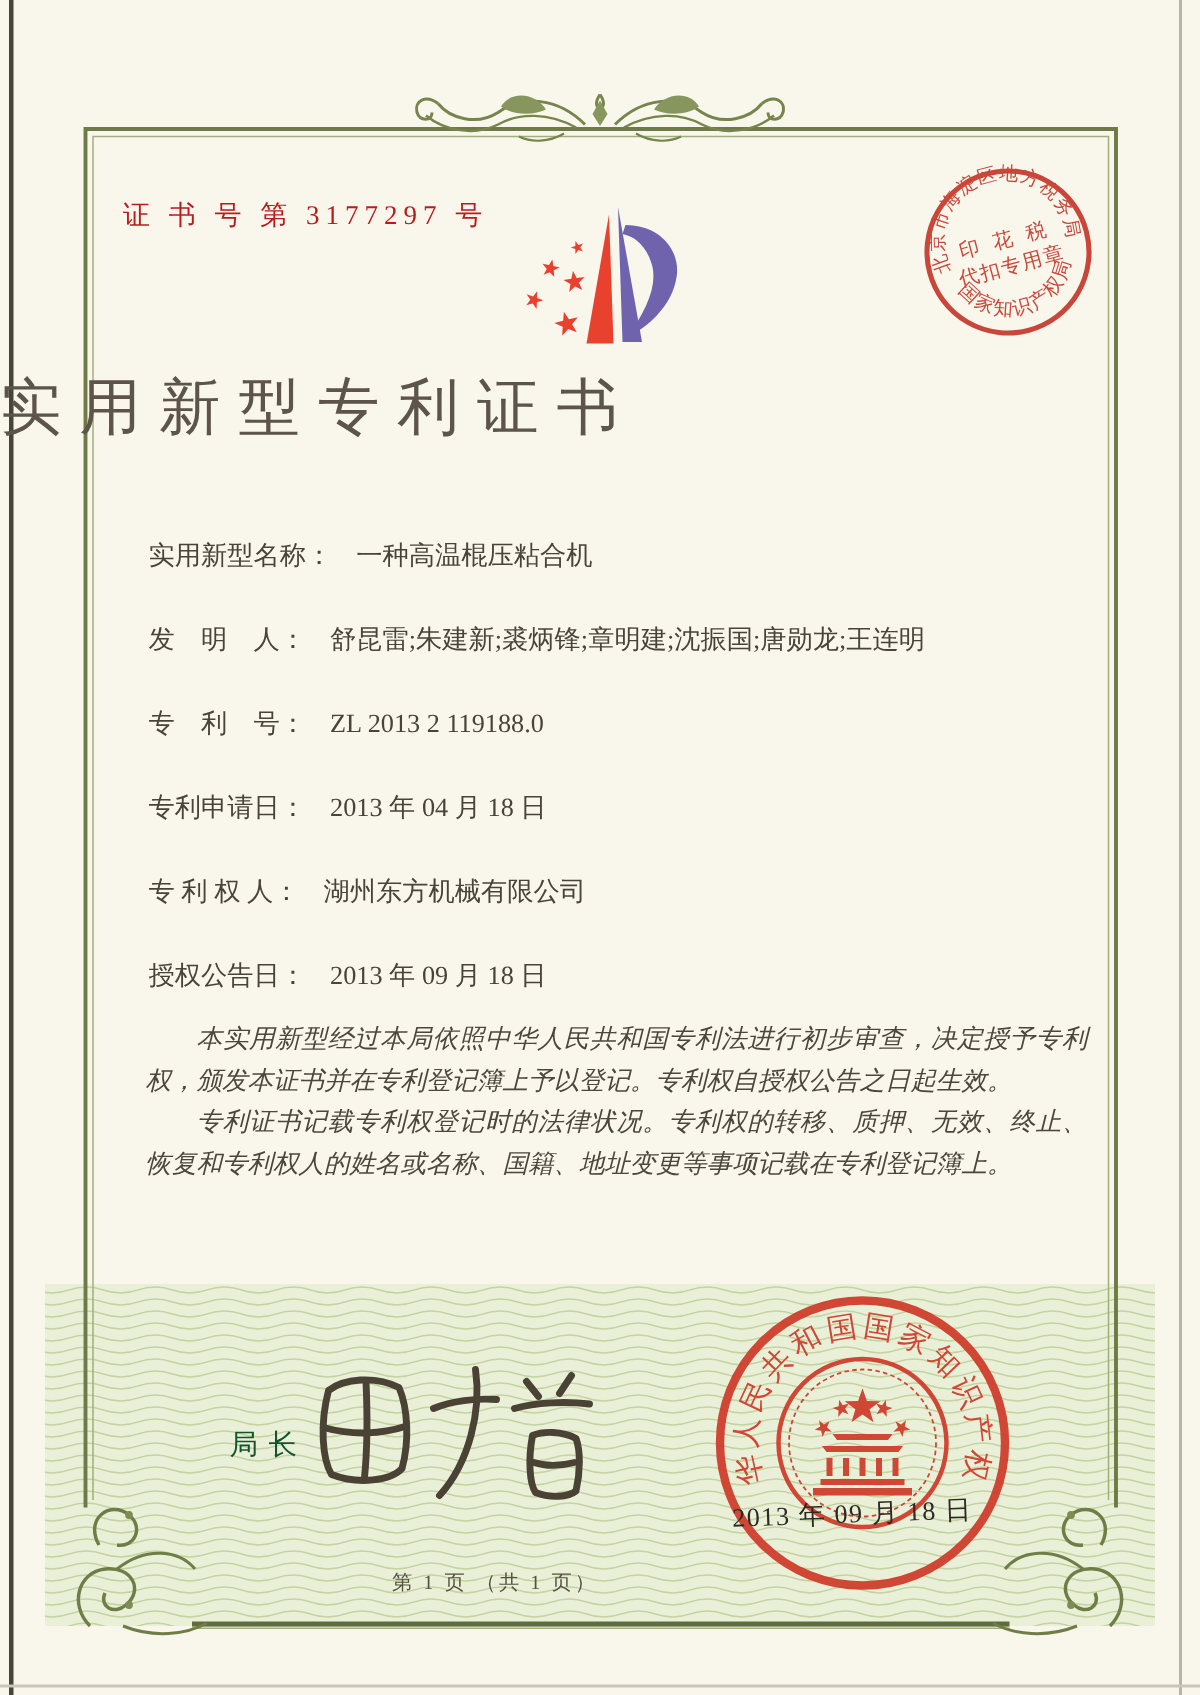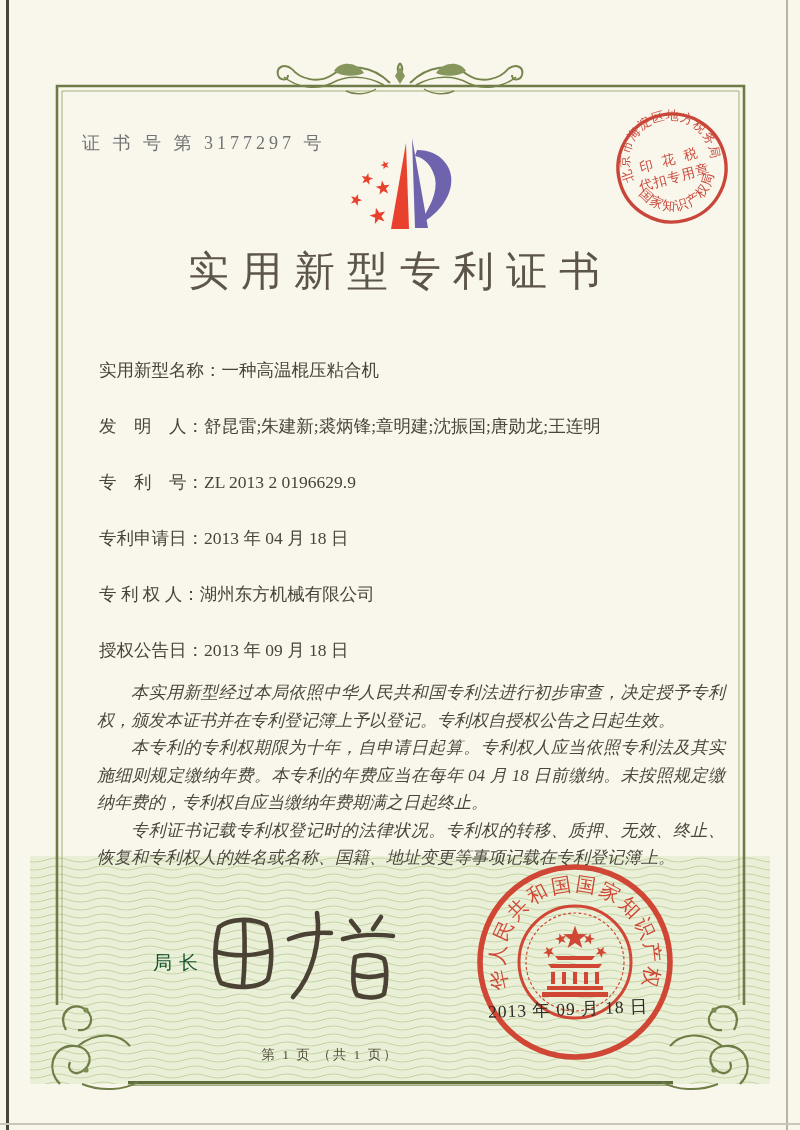--- a/index.html
+++ b/index.html
@@ -4,24 +4,24 @@
 <style>
   html,body{margin:0;padding:0;}
   .page{
     position:relative;width:800px;height:1130px;
     background:#f9f6ec;
     font-family:"Liberation Serif", serif;
     overflow:hidden;
   }
   .overlay{position:absolute;left:0;top:0;z-index:1;}
   .txt{position:absolute;z-index:2;color:#4a4539;}
-  .cert-no{left:82px;top:131px;font-size:18px;letter-spacing:4px;color:#737373;}
-  .title{left:0;top:244px;width:800px;text-align:center;font-size:41px;letter-spacing:12px;color:#5d544a;font-weight:400;}
+  .cert-no{left:82px;top:131px;font-size:18px;letter-spacing:4px;color:#b91c1c;}
+  .title{left:0;top:244px;width:800px;text-align:left;font-size:41px;letter-spacing:12px;color:#5d544a;font-weight:400;}
   .field{left:99px;font-size:17.5px;color:#49443a;white-space:nowrap;}
-  .flabel{margin-right:0;}
+  .flabel{margin-right:16px;}
   .paras{left:97px;top:679px;width:628px;font-size:17px;line-height:27.5px;color:#4c473c;text-align:justify;}
   .paras p{margin:0;text-indent:2em;font-style:italic;}
   .director{left:153px;top:950px;font-size:19px;letter-spacing:7px;color:#14532d;}
   .seal-date{left:488px;top:997px;font-size:17.5px;letter-spacing:1px;color:#2e2a23;transform:rotate(-2deg);white-space:nowrap;}
   .footer{left:0;top:1046px;width:660px;text-align:center;font-size:13.5px;letter-spacing:2px;color:#55503f;}
 </style>
 </head>
 <body>
 
 <div class="page">
@@ -140,35 +140,34 @@
 
   <div class="txt title">实用新型专利证书</div>
 
   <div class="txt field" style="top:358px">
     <span class="flabel">实用新型名称：</span><span>一种高温棍压粘合机</span>
   </div>
   <div class="txt field" style="top:414px">
     <span class="flabel">发　明　人：</span><span>舒昆雷;朱建新;裘炳锋;章明建;沈振国;唐勋龙;王连明</span>
   </div>
   <div class="txt field" style="top:470px">
-    <span class="flabel">专　利　号：</span><span>ZL 2013 2 0196629.9</span>
+    <span class="flabel">专　利　号：</span><span>ZL 2013 2 119188.0</span>
   </div>
   <div class="txt field" style="top:526px">
     <span class="flabel">专利申请日：</span><span>2013 年 04 月 18 日</span>
   </div>
   <div class="txt field" style="top:582px">
     <span class="flabel">专 利 权 人：</span><span>湖州东方机械有限公司</span>
   </div>
   <div class="txt field" style="top:638px">
     <span class="flabel">授权公告日：</span><span>2013 年 09 月 18 日</span>
   </div>
 
   <div class="txt paras">
     <p>本实用新型经过本局依照中华人民共和国专利法进行初步审查，决定授予专利权，颁发本证书并在专利登记簿上予以登记。专利权自授权公告之日起生效。</p>
-    <p>本专利的专利权期限为十年，自申请日起算。专利权人应当依照专利法及其实施细则规定缴纳年费。本专利的年费应当在每年 04 月 18 日前缴纳。未按照规定缴纳年费的，专利权自应当缴纳年费期满之日起终止。</p>
     <p>专利证书记载专利权登记时的法律状况。专利权的转移、质押、无效、终止、恢复和专利权人的姓名或名称、国籍、地址变更等事项记载在专利登记簿上。</p>
   </div>
 
   <div class="txt director" aria-label="田力普">局长</div>
 
   <div class="txt seal-date">2013 年 09 月 18 日</div>
 
   <div class="txt footer">第 1 页 （共 1 页）</div>
 
 </div>

